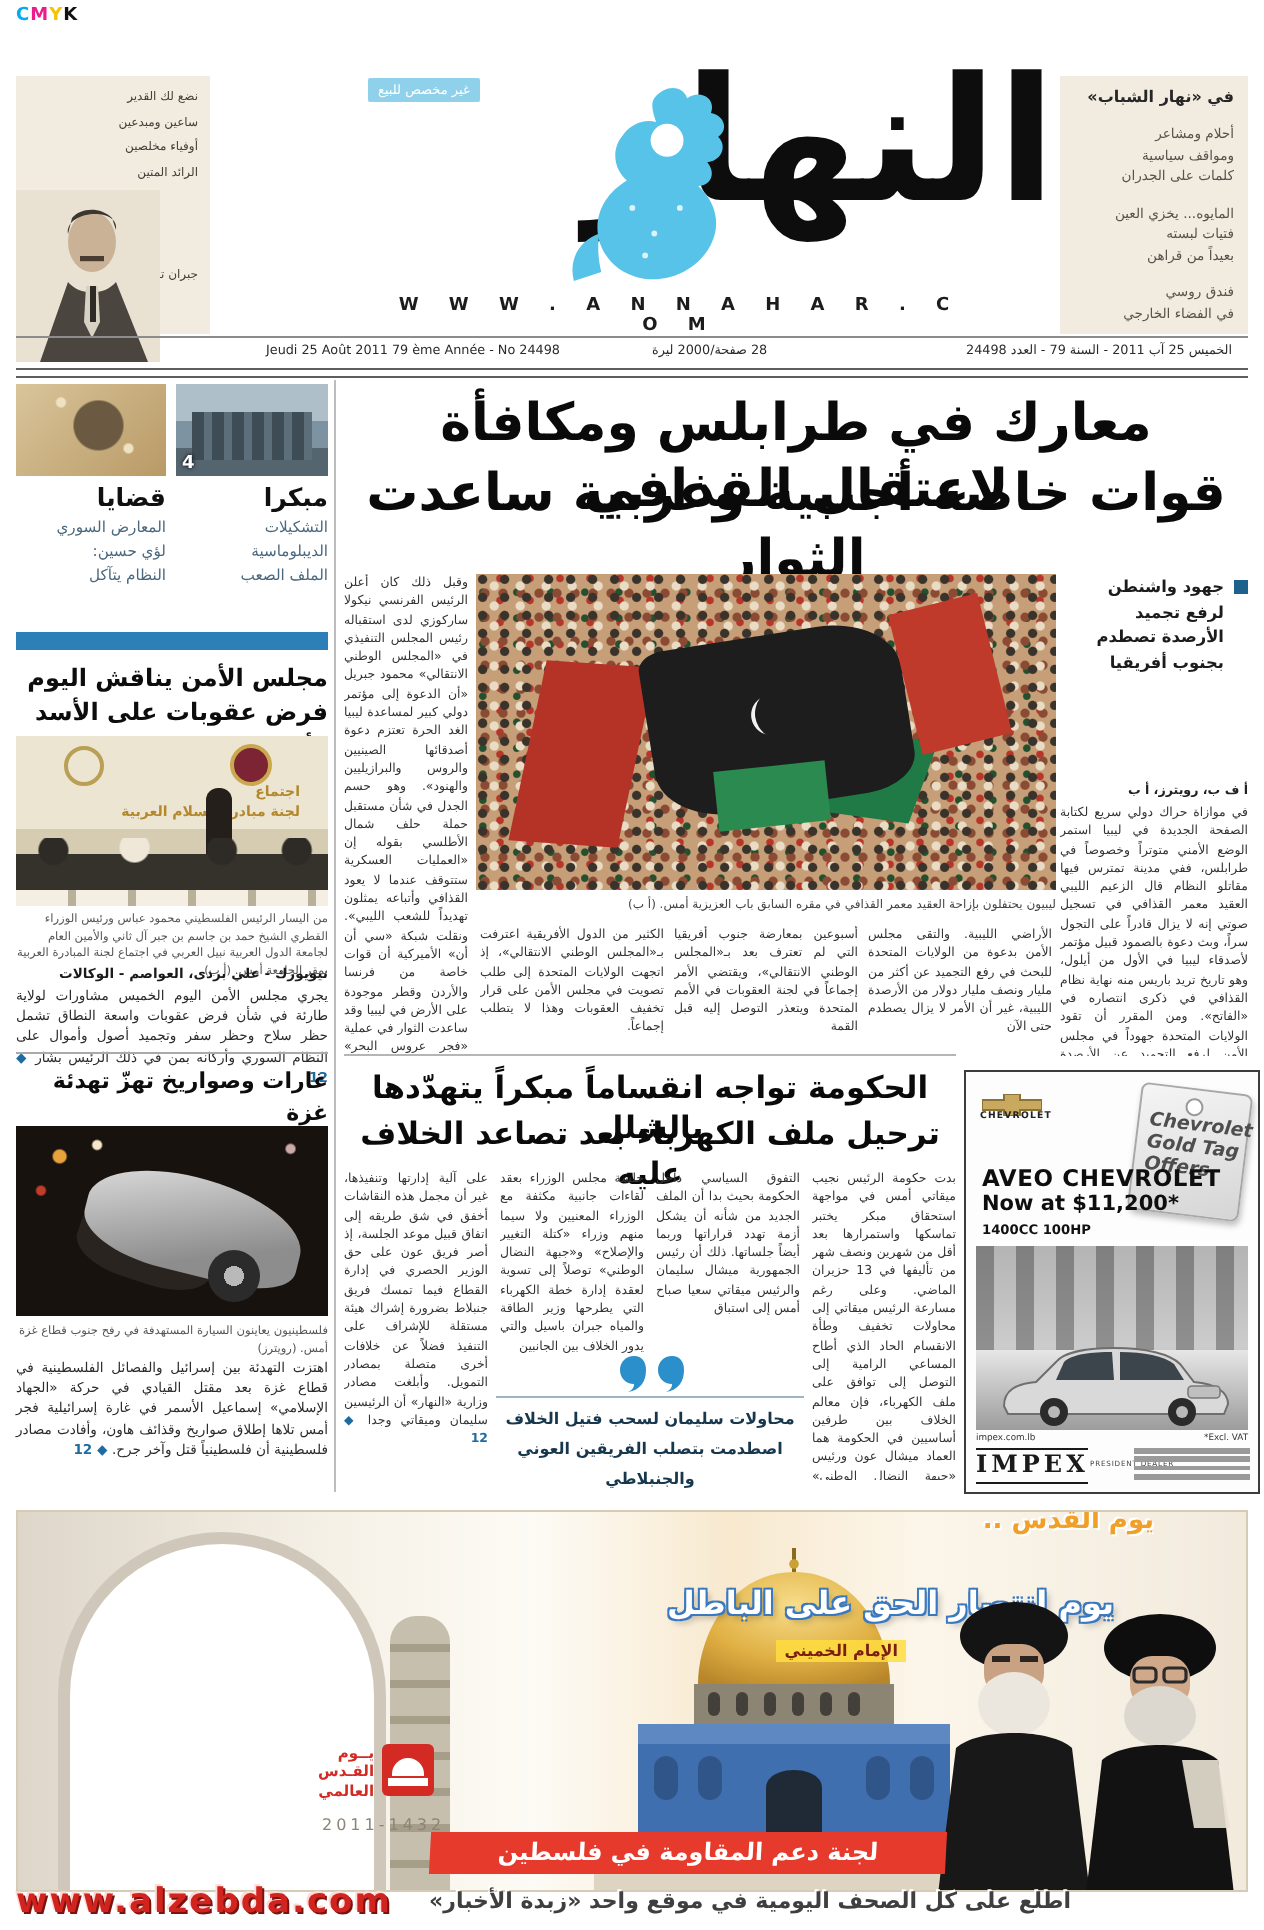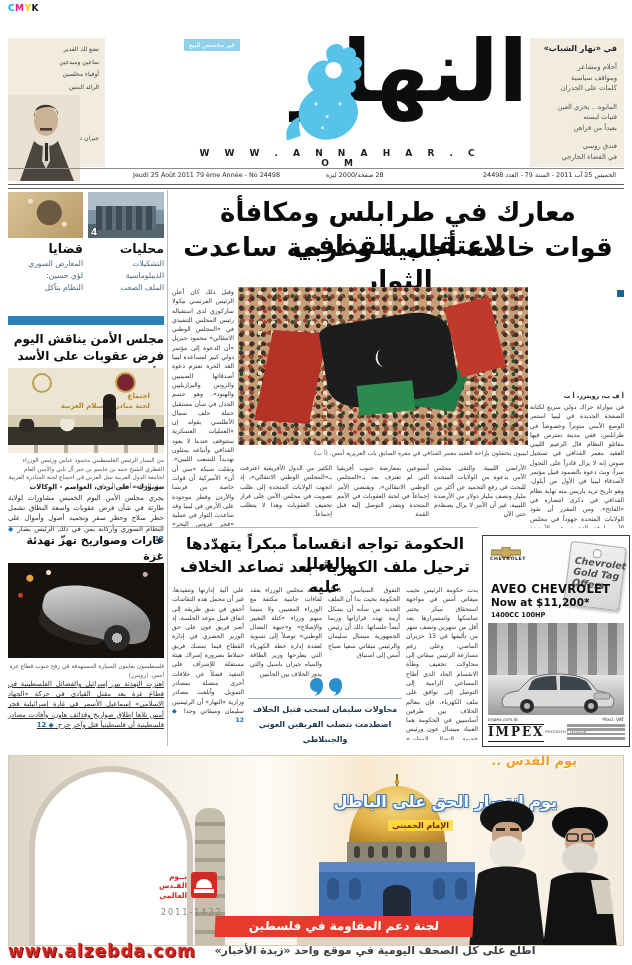--- a/index.html
+++ b/index.html
@@ -78,21 +78,21 @@
      radial-gradient(circle at 14% 16%,#e8a23c 0 3px,transparent 4px),
      radial-gradient(circle at 26% 10%,#f5e7c9 0 2px,transparent 3px),
      radial-gradient(circle at 8% 34%,#c23c2a 0 2px,transparent 3px),
      radial-gradient(circle at 88% 12%,#caa 0 2px,transparent 3px),
      #17120e;overflow:hidden;}
   .wreck-body{position:absolute;left:34px;top:26px;width:110px;height:48px;background:linear-gradient(160deg,#e3e3e3,#8d8d8d 70%);
      border-radius:46% 54% 28% 40%;transform:rotate(14deg);}
   .wreck-shadow{position:absolute;left:30px;top:44px;width:70px;height:34px;background:#2a2420;border-radius:40% 60% 40% 40%;transform:rotate(18deg);}
   .wreck-wheel{position:absolute;left:96px;top:62px;width:26px;height:26px;background:radial-gradient(circle,#b9b9b9 0 5px,#2b2b2b 5px);border-radius:50%;}
   .gz-caption{left:8px;top:662px;width:156px;}
-  .gz-body{left:8px;top:679px;width:156px;text-decoration:underline;}
+  .gz-body{left:8px;top:679px;width:156px;}
   
   .lead-h{left:172px;width:452px;text-align:center;font-weight:bold;color:#0a0a0a;font-size:26px;line-height:1.25;}
   .lead-h1{top:196px;} .lead-h2{top:231px;}
   .bullets{left:530px;top:287px;width:94px;}
   .bullet{display:flex;direction:rtl;margin-bottom:11px;}
   .sq{flex:0 0 7px;width:7px;height:7px;background:#1d618d;margin-left:5px;margin-top:3px;}
   .btxt{font-size:8.2px;font-weight:bold;color:#1c1c1c;line-height:1.55;text-align:right;}
   .agencies{left:530px;top:392px;width:94px;font-size:6.3px;font-weight:bold;text-align:right;color:#222;}
   .rcol-text{left:530px;top:402px;width:94px;height:126px;font-size:6.2px;line-height:1.5;color:#333;overflow:hidden;}
   .crowd{left:238px;top:287px;width:290px;height:158px;overflow:hidden;background-color:#c69f78;background-image:
@@ -236,21 +236,21 @@
     <span class="dl-ar rtl">الخميس 25 آب 2011 - السنة 79 - العدد 24498</span>
   </div>
   <div class="abs double-rule"></div>
 
   <div class="abs vdiv"></div>
 
   <div class="abs thumb thumb-qadaya"></div>
   <div class="abs thumb thumb-mahal">
     <span class="page-badge">4</span>
   </div>
-  <div class="abs teaser-label label-mahal rtl">محليات</div>
+  <div class="abs teaser-label label-mahal rtl">مبكرا</div>
   <div class="abs teaser-label label-qadaya rtl">قضايا</div>
   <div class="abs teaser-sub sub-mahal pre rtl">التشكيلات
 الديبلوماسية
 الملف الصعب</div>
   <div class="abs teaser-sub sub-qadaya pre rtl">المعارض السوري
 لؤي حسين:
 النظام يتآكل</div>
 
   <div class="abs blue-bar"></div>
 
@@ -285,20 +285,24 @@
     <span>اهتزت التهدئة بين إسرائيل والفصائل الفلسطينية في قطاع غزة بعد مقتل القيادي في حركة «الجهاد الإسلامي» إسماعيل الأسمر في غارة إسرائيلية فجر أمس تلاها إطلاق صواريخ وقذائف هاون، وأفادت مصادر فلسطينية أن فلسطينياً قتل وآخر جرح.</span>
     <span class="pageref">◆ 12</span>
   </div>
 
   <div class="abs lead-h lead-h1 rtl">معارك في طرابلس ومكافأة لاعتقال القذافي</div>
   <div class="abs lead-h lead-h2 rtl">قوات خاصة أجنبية وعربية ساعدت الثوار</div>
 
   <div class="abs bullets">
     <div class="bullet">
       <span class="sq"></span>
+      <span class="btxt pre">جهود واشنطن
+لرفع تجميد
+الأرصدة تصطدم
+بجنوب أفريقيا</span>
     </div>
   </div>
   <div class="abs agencies rtl">أ ف ب، رويترز، أ ب</div>
   <div class="abs rcol-text rtl just">في موازاة حراك دولي سريع لكتابة الصفحة الجديدة في ليبيا استمر الوضع الأمني متوتراً وخصوصاً في طرابلس، ففي مدينة تمترس فيها مقاتلو النظام قال الزعيم الليبي العقيد معمر القذافي في تسجيل صوتي إنه لا يزال قادراً على التجول سراً، وبث دعوة بالصمود قبيل مؤتمر لأصدقاء ليبيا في الأول من أيلول، وهو تاريخ تريد باريس منه نهاية نظام القذافي في ذكرى انتصاره في «الفاتح». ومن المقرر أن تقود الولايات المتحدة جهوداً في مجلس الأمن لرفع التجميد عن الأرصدة الليبية، بينما يستعد حلف شمال الأطلسي لمرحلة «ما بعد» وسط تقارير عن وجود قوات في</div>
 
   <div class="abs crowd">
     <div class="flag-red1"></div>
     <div class="flag-green"></div>
     <div class="flag-black"></div>
     <div class="flag-red2"></div>

